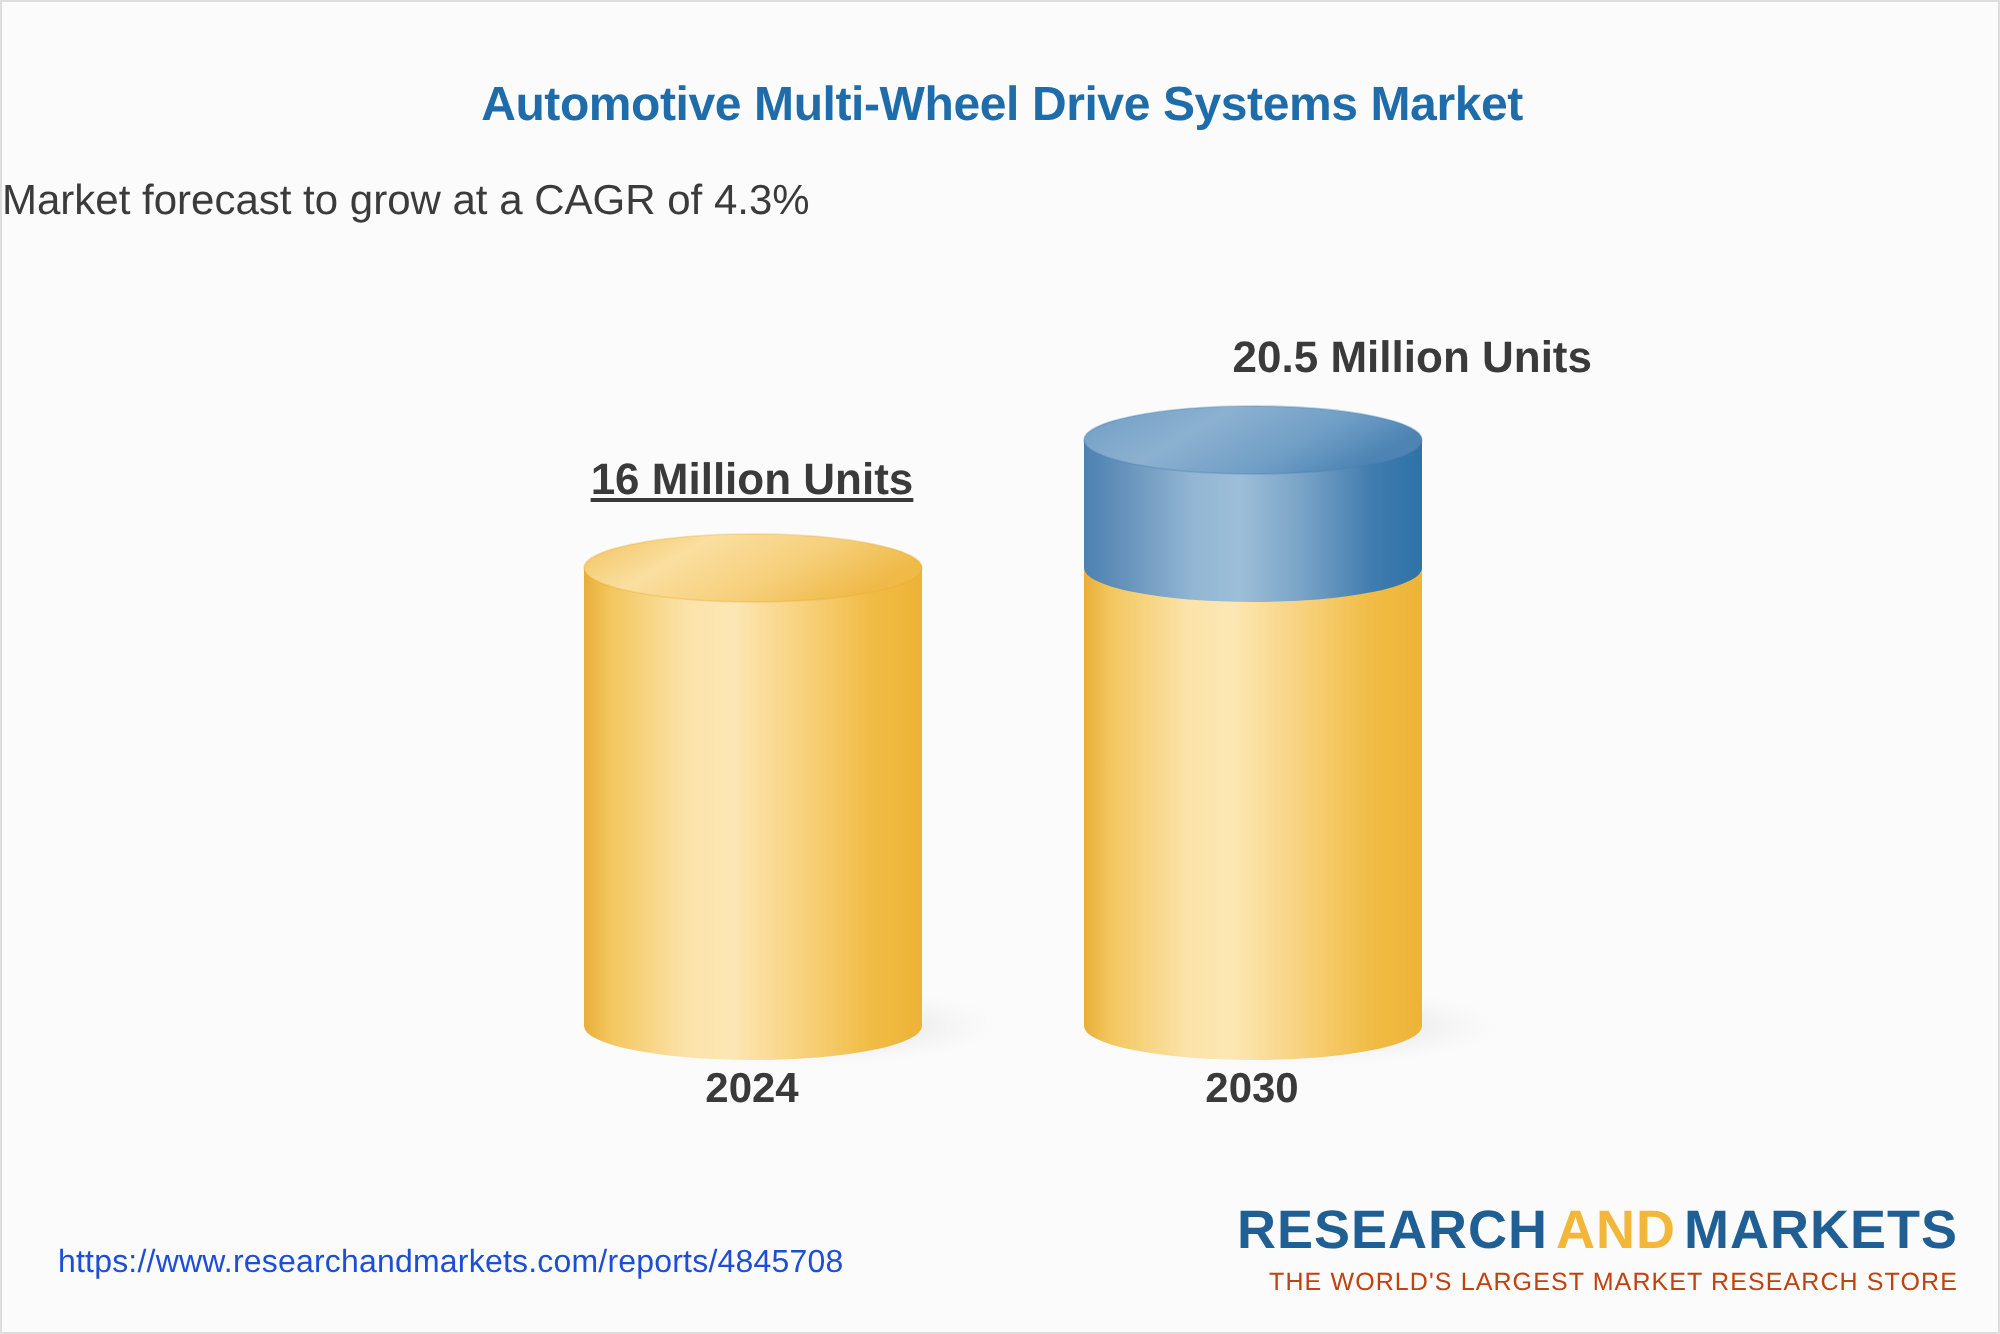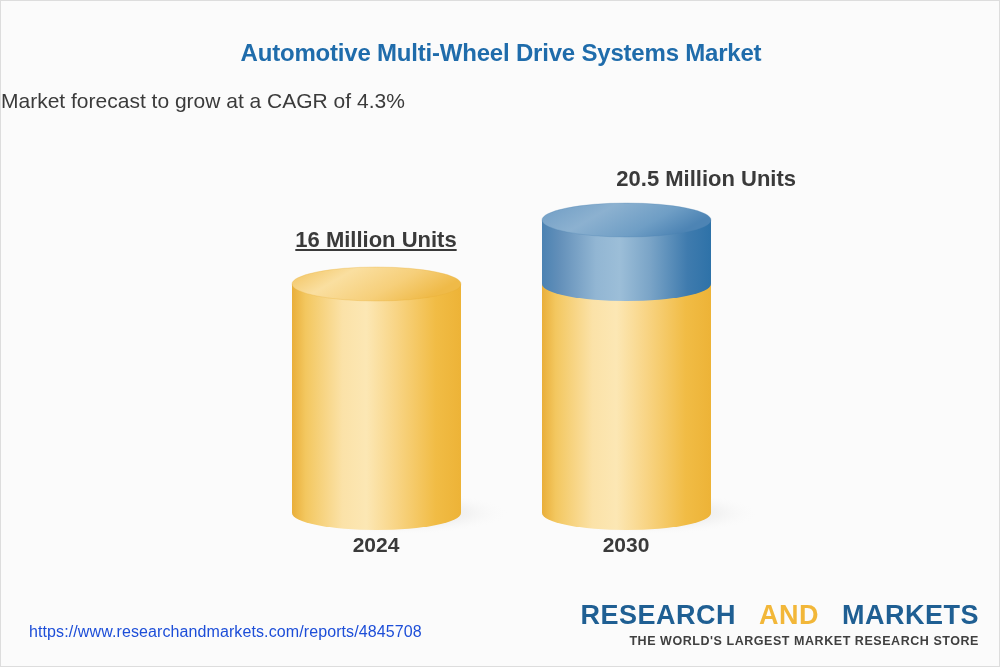--- a/index.html
+++ b/index.html
@@ -96,22 +96,22 @@
     font-size: 27px;
     font-weight: bold;
     color: #1f5f93;
     letter-spacing: 0.5px;
     white-space: nowrap;
   }
   #logo-main .and-word { color: #f2b739; }
   #logo-tag {
     margin-top: 6px;
     font-size: 12.5px;
-    font-weight: bold;
-    color: #404040;
+    font-weight: normal;
+    color: #c2410c;
     letter-spacing: 0.55px;
     white-space: nowrap;
   }
 </style>
 </head>
 <body>
 
 <div id="card">
 
   <div id="chart-title">Automotive Multi-Wheel Drive Systems Market</div>
@@ -188,17 +188,17 @@
     <div class="value-label" style="left:455px; top:165px;text-align:right;">20.5 Million Units</div>
 
     
     <div class="cat-label" style="left:205px; top:532px;">2024</div>
     <div class="cat-label" style="left:455px; top:532px;">2030</div>
   </div>
 
   <a id="footer-url" href="#" style="text-decoration:none;">https://www.researchandmarkets.com/reports/4845708</a>
 
   <div id="logo">
-    <div id="logo-main"><span>RESEARCH</span><span class="and-word" style="margin:0 23px;">AND</span><span>MARKETS</span></div>
+    <div id="logo-main"><span>RESEARCH</span><span class="and-word" style="margin:0 4px;">AND</span><span>MARKETS</span></div>
     <div id="logo-tag">THE WORLD'S LARGEST MARKET RESEARCH STORE</div>
   </div>
 
 </div>
 
 </body></html>

